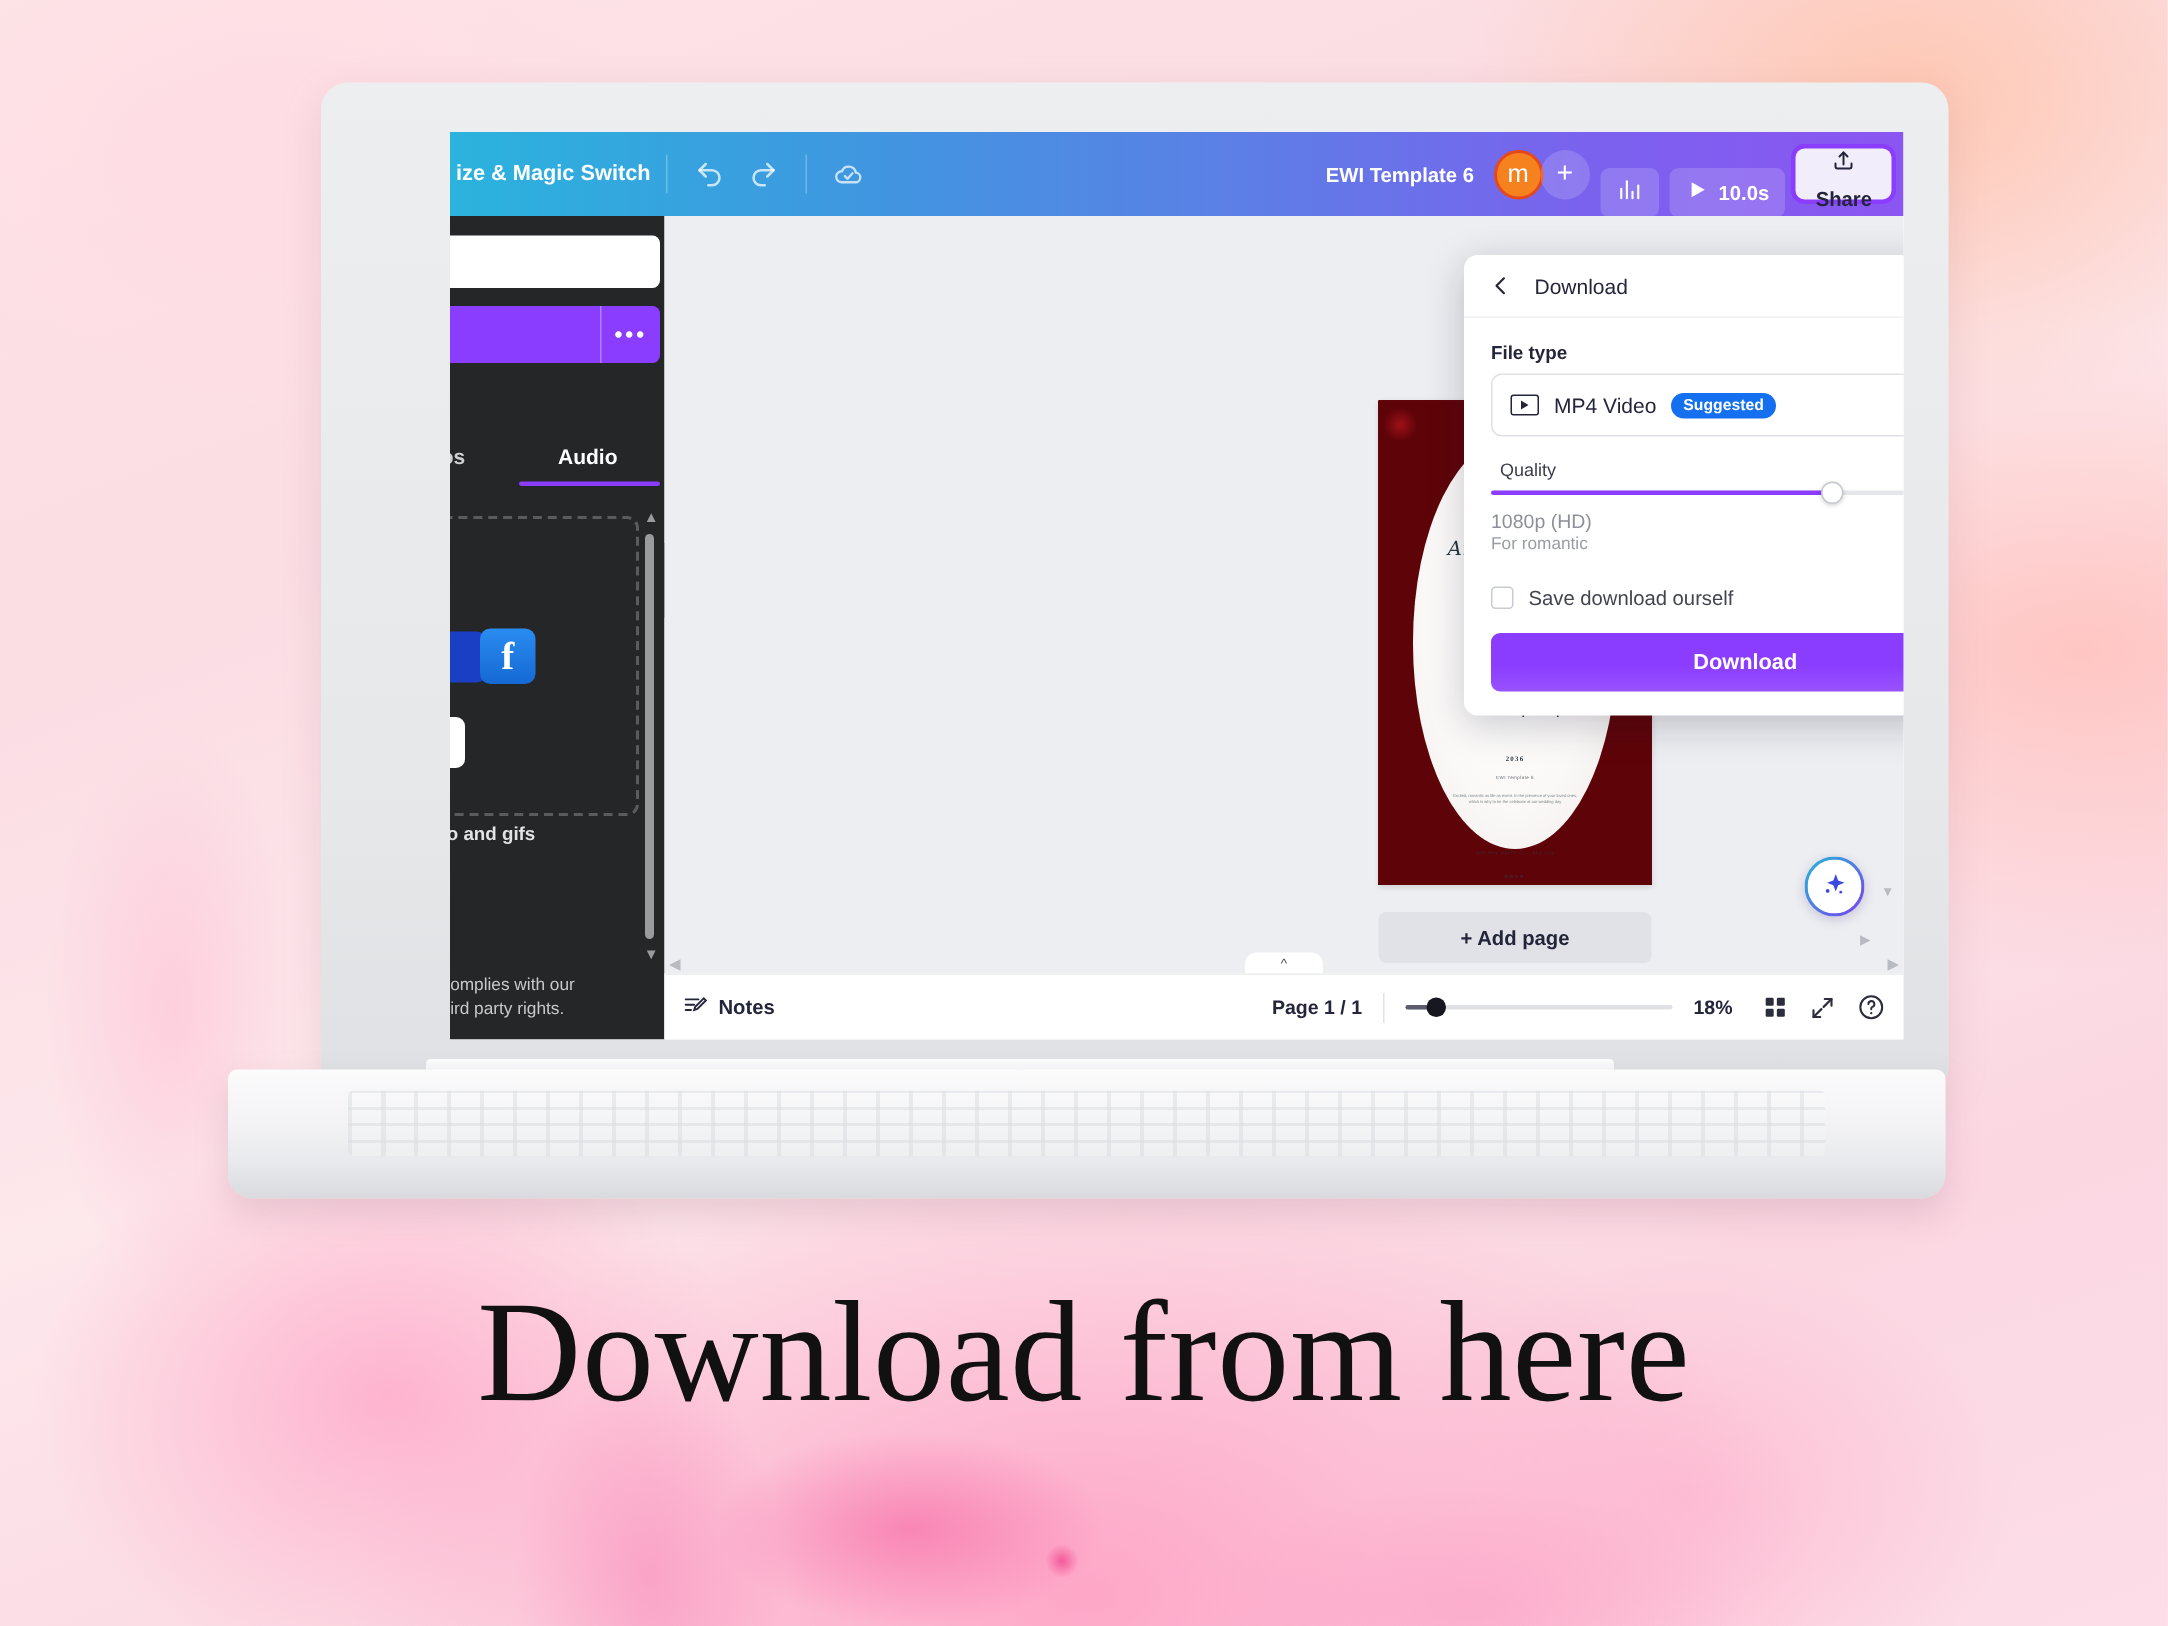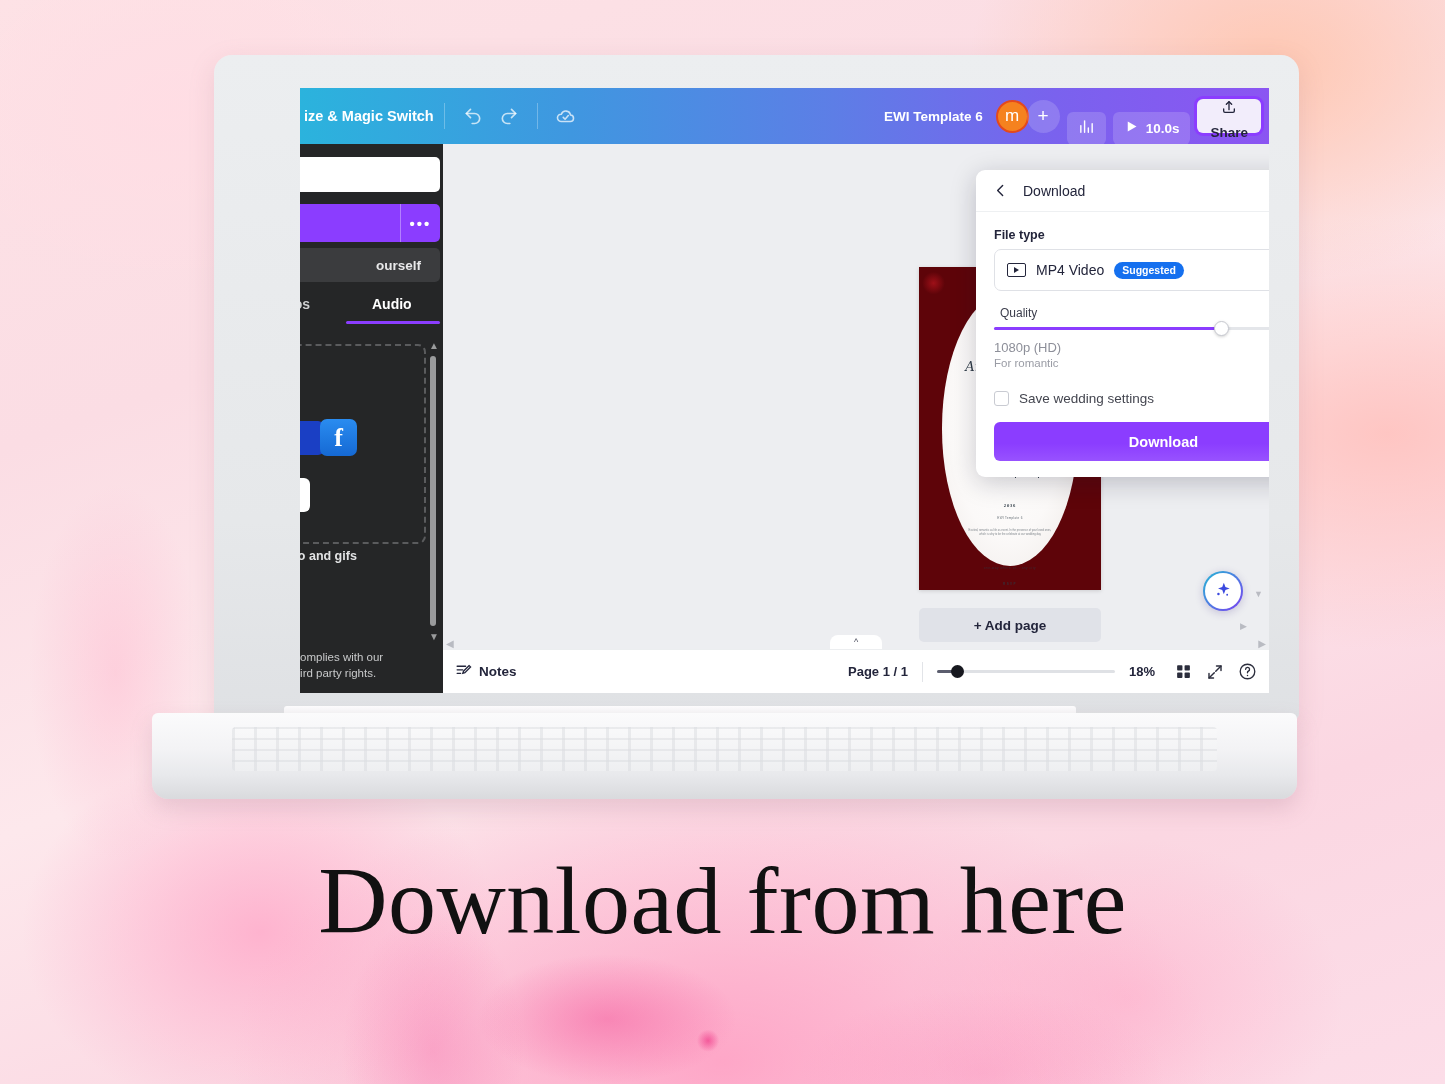--- a/index.html
+++ b/index.html
@@ -430,23 +430,20 @@
       </div>
 
       <div id="leftpanel">
         <div class="lp-search"></div>
 
         <div class="lp-purple">
           <span class="lbl">es</span>
           <span class="dots">•••</span>
         </div>
 
-        <div class="lp-gray">
-          <span class="lbl">ourself</span>
-        </div>
 
         <div class="lp-tabs">
           <span class="lp-tab videos">eos</span>
           <span class="lp-tab audio">Audio</span>
           <span class="lp-tab-underline"></span>
         </div>
 
         <div class="lp-drop"></div>
         <div class="lp-drop-text" style="white-space:pre-line">to upload or
 ccount...</div>
@@ -589,21 +586,21 @@
           <div class="q-row">
             <div>
               <div class="q-res">1080p (HD)</div>
               <div class="q-sub">For romantic</div>
             </div>
 
           </div>
 
           <div class="dl-check">
             <span class="cbox"></span>
-            <span>Save wedding settings</span>
+            <span>Save download ourself</span>
           </div>
 
           <div class="dl-btn">Download</div>
         </div>
 
       </div>
 
     </div>
   </div>
   <div id="basetop"></div>

